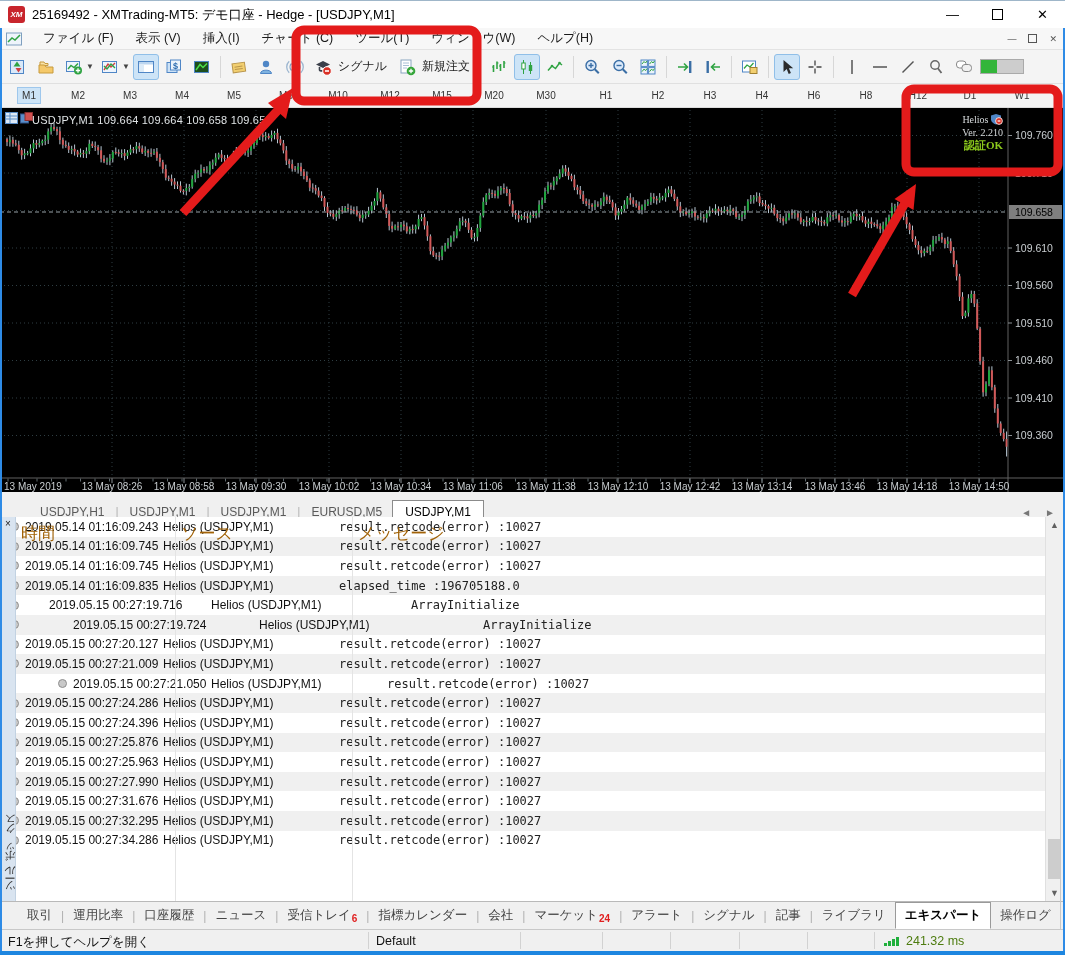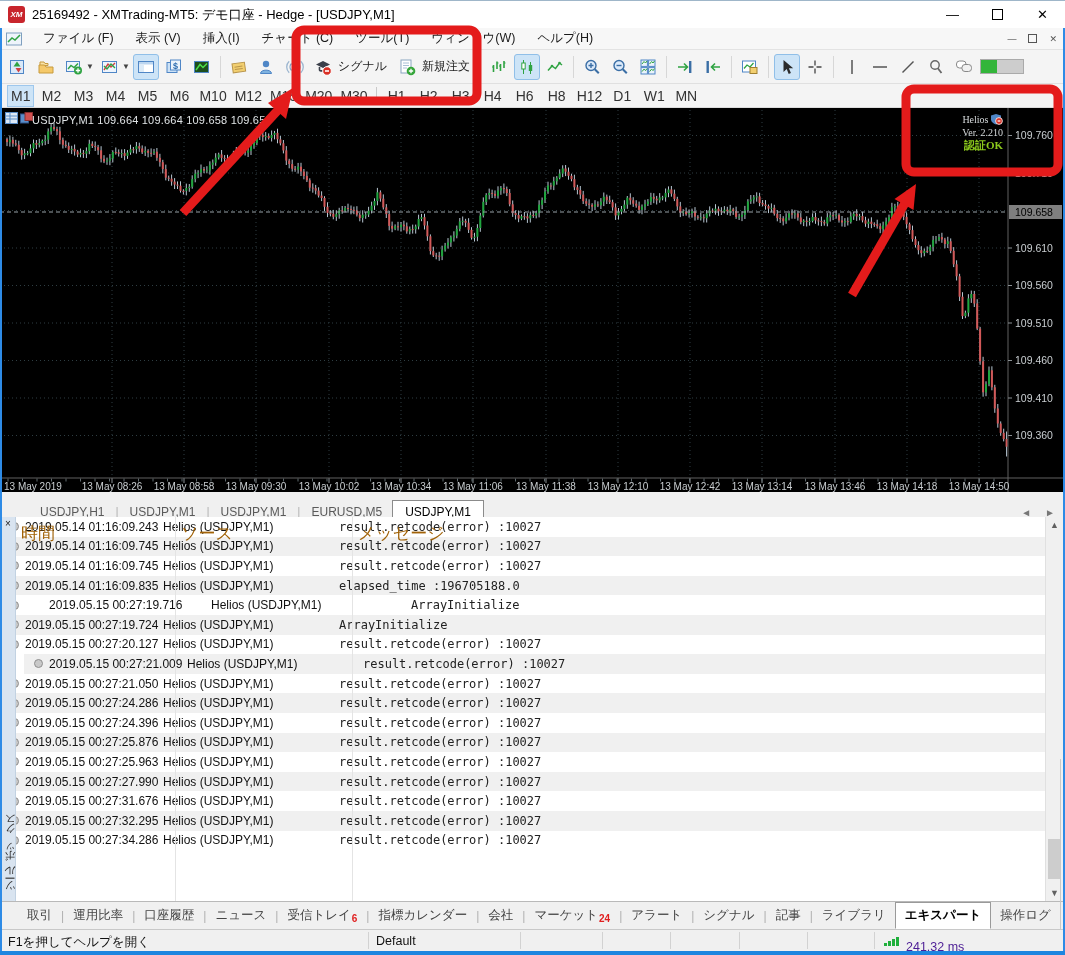--- a/index.html
+++ b/index.html
@@ -31,21 +31,21 @@
   .tbtn.active{background:#cde4f7;border:1px solid #90bfe8;box-sizing:border-box}
   .tbtn svg{display:block}
   .tb-sep{width:1px;height:22px;background:#d7d7d7;margin:0 4px;flex:0 0 auto}
   .tb-caret{font-size:8px;color:#444;margin:0 2px 0 -2px}
   .tb-label{font-size:12px;color:#222;margin:0 6px 0 1px;white-space:nowrap}
   #conn-bar{width:42px;height:13px;background:#cdcdcd;border:1px solid #aaa;margin-left:2px;position:relative}
   #conn-bar .fill{position:absolute;left:0;top:0;bottom:0;width:16px;background:#33b53a}
   
   #tfbar{left:0;right:0;top:84px;height:24px;background:#f4f4f4;border-bottom:1px solid #dcdcdc;
          display:flex;align-items:center;padding-left:6px;box-sizing:border-box}
-  .tf-btn{min-width:24px;padding:2px 3px;text-align:center;font-size:14px;color:#333;margin:0 1px}
+  .tf-btn{min-width:24px;padding:2px 3px;text-align:center;font-size:10px;color:#333;margin:0 11px}
   .tf-btn.active{background:#cde4f7;border:1px solid #9ec7ec;box-sizing:border-box}
   .tf-sep{width:1px;height:18px;background:#c9c9c9;margin:0 4px}
   
   #chart-wrap{left:0;right:0;top:108px;height:384px;background:#000}
   #ohlc-info{left:32px;top:6px;color:#dfe3e5;font-size:11px;letter-spacing:.2px}
   #chart-mini-icons{left:5px;top:4px;display:flex;gap:2px}
   .mini-ic{width:13px;height:12px}
   #helios-box{right:62px;top:5px;text-align:right;color:#d6dadc;
               font-family:Liberation Serif, serif;font-size:10px;line-height:13px}
   #helios-auth{color:#8cc91c;font-weight:bold;font-size:11px}
@@ -81,21 +81,21 @@
   .btab.active{background:#fff;border:1px solid #9a9a9a;border-bottom:1px solid #fff;color:#000;font-weight:bold}
   .btab .badge{color:#e02020;font-size:10px;font-weight:bold;vertical-align:-3px;margin-left:1px}
   .btab-sep{color:#b0b0b0}
   #strategy-tester{margin-left:auto;padding-right:14px;font-size:12.5px;font-weight:bold;color:#111;
                    border-left:1px solid #c9c9c9;padding-left:16px}
   
   #statusbar{left:0;right:0;top:929px;height:22px;background:#f0f0f0;border-top:1px solid #c8c8c8;box-sizing:border-box}
   .st-sep{top:2px;bottom:2px;width:1px;background:#d2d2d2}
   #st-help{left:8px;top:4px;font-size:12.5px;color:#111}
   #st-profile{left:376px;top:4px;font-size:12.5px;color:#111}
-  #st-latency{left:906px;top:10px;font-size:12.5px;color:#4c1d95}
+  #st-latency{left:906px;top:4px;font-size:12.5px;color:#4d7c0f}
   #signal-bars{left:884px;top:7px;display:flex;align-items:flex-end;gap:1px}
   #signal-bars i{width:3px;background:#1faf3c;display:block}
   
   #b-left{left:0;top:28px;bottom:0;width:2px;background:#2e8be6}
   #b-right{right:0;top:28px;bottom:0;width:2px;background:#2e8be6}
   #b-bottom{left:0;right:0;top:951px;height:4px;background:#1d86e0}
   
   #annot{left:0;top:0;pointer-events:none;z-index:50}
 </style>
 </head>
@@ -1263,39 +1263,39 @@
         <span class="log-time">2019.05.14 01:16:09.835</span>
         <span class="log-src">Helios (USDJPY,M1)</span>
         <span class="log-msg">elapsed_time :196705188.0</span>
       </div>
       <div class="log-row" style="top: 136.4px; gap: 24px;">
         <span class="log-dot"></span>
         <span class="log-time">2019.05.15 00:27:19.716</span>
         <span class="log-src">Helios (USDJPY,M1)</span>
         <span class="log-msg">ArrayInitialize</span>
       </div>
-      <div class="log-row odd" style="top: 156px;">
+      <div class="log-row odd" style="top: 156px; gap: 48px;">
         <span class="log-dot"></span>
         <span class="log-time">2019.05.15 00:27:19.724</span>
         <span class="log-src">Helios (USDJPY,M1)</span>
         <span class="log-msg">ArrayInitialize</span>
       </div>
       <div class="log-row" style="top: 175.6px;">
         <span class="log-dot"></span>
         <span class="log-time">2019.05.15 00:27:20.127</span>
         <span class="log-src">Helios (USDJPY,M1)</span>
         <span class="log-msg">result.retcode(error) :10027</span>
       </div>
-      <div class="log-row odd" style="top: 195.2px; margin-left: 24px;">
+      <div class="log-row odd" style="top: 195.2px;">
         <span class="log-dot"></span>
         <span class="log-time">2019.05.15 00:27:21.009</span>
         <span class="log-src">Helios (USDJPY,M1)</span>
         <span class="log-msg">result.retcode(error) :10027</span>
       </div>
-      <div class="log-row" style="top: 214.8px;">
+      <div class="log-row" style="top: 214.8px; padding-left: 48px;">
         <span class="log-dot"></span>
         <span class="log-time">2019.05.15 00:27:21.050</span>
         <span class="log-src">Helios (USDJPY,M1)</span>
         <span class="log-msg">result.retcode(error) :10027</span>
       </div>
       <div class="log-row odd" style="top: 234.4px;">
         <span class="log-dot"></span>
         <span class="log-time">2019.05.15 00:27:24.286</span>
         <span class="log-src">Helios (USDJPY,M1)</span>
         <span class="log-msg">result.retcode(error) :10027</span>

